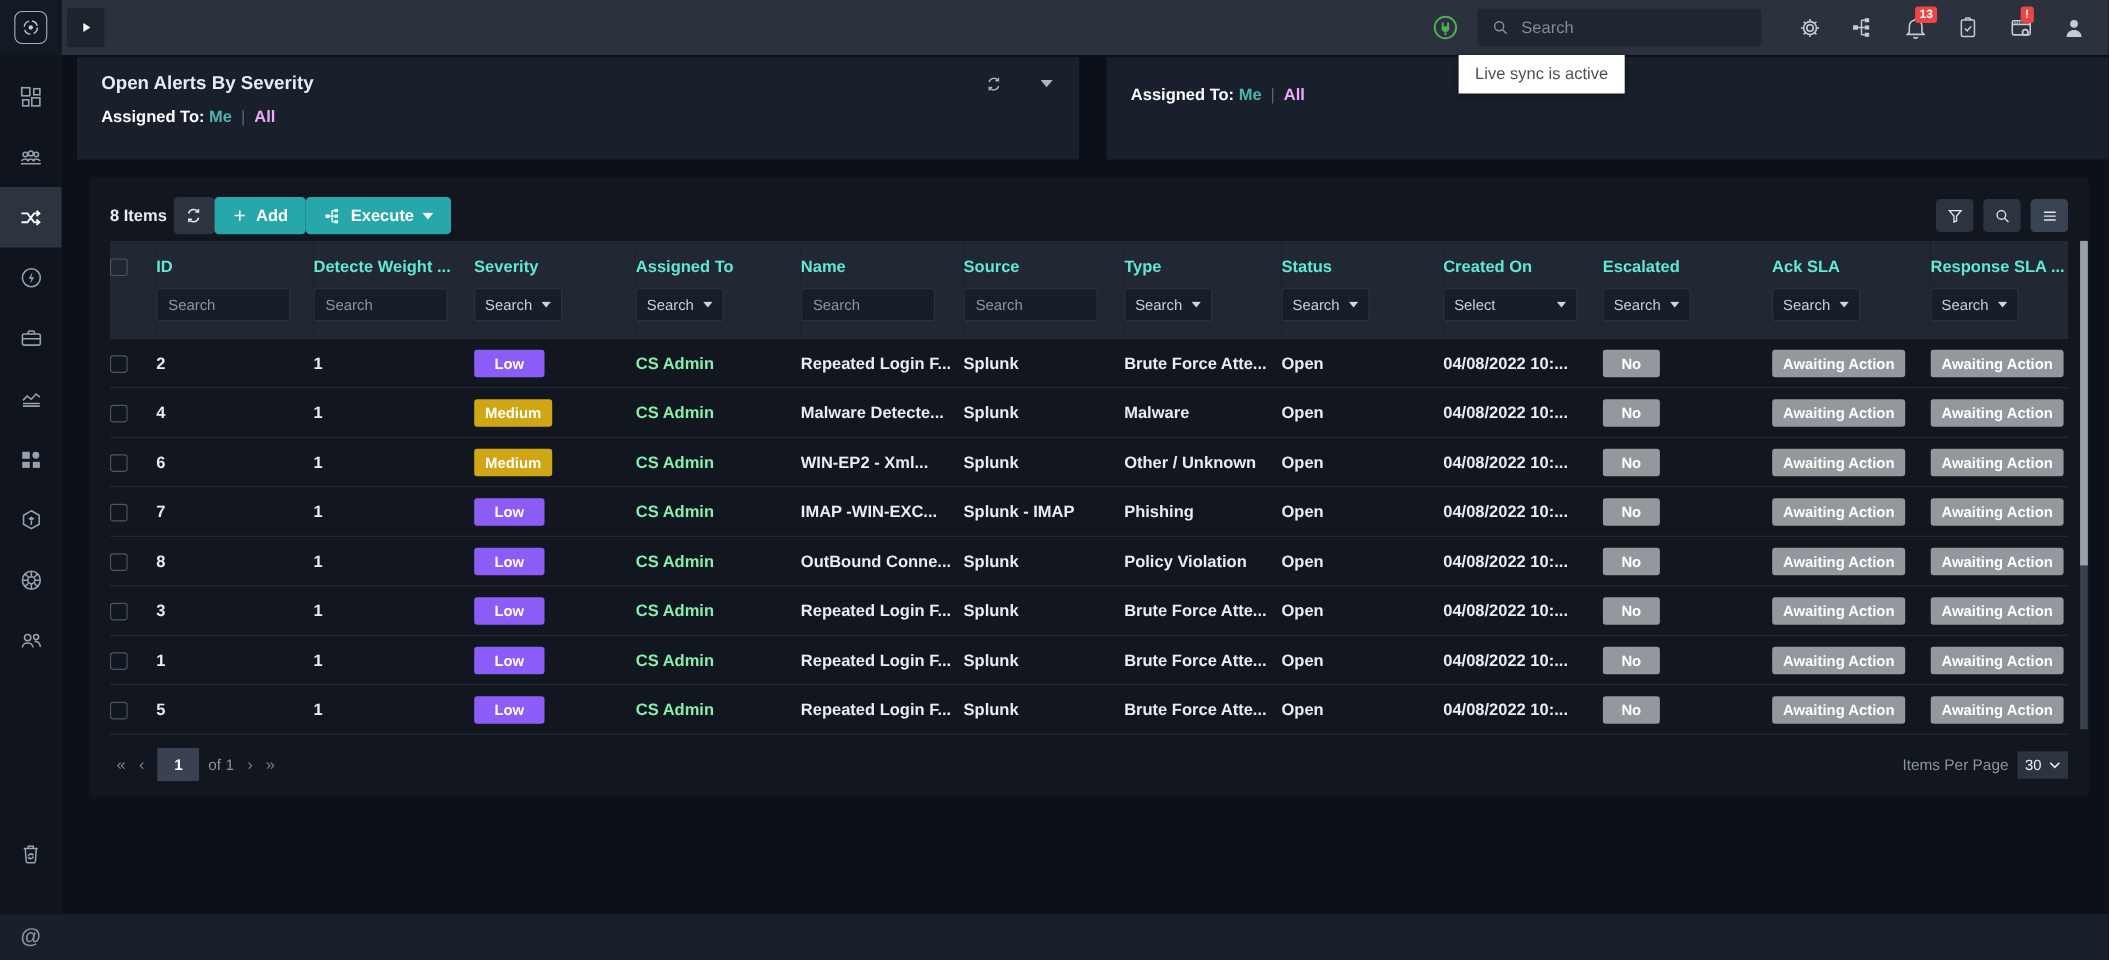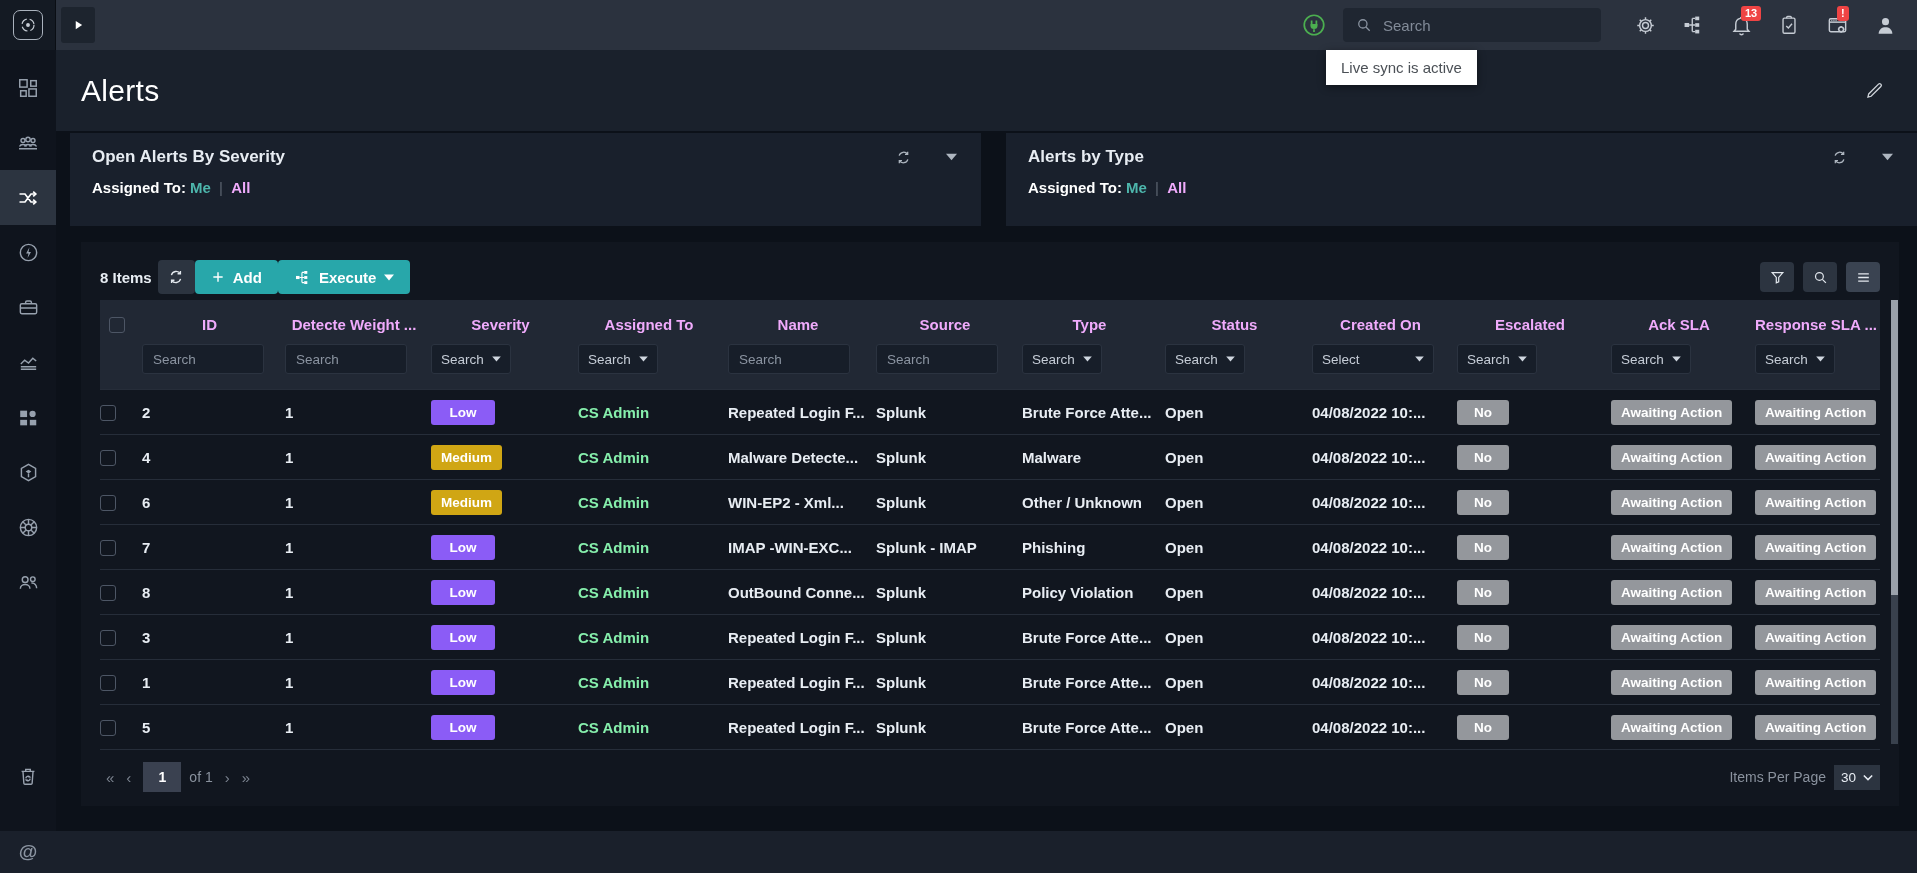--- a/index.html
+++ b/index.html
@@ -72,21 +72,21 @@
   .toolbar-right .btn-sq { width:34px; height:30px; }
   .toolbar-right .btn-sq.lit { background:#3a4351; }
 
   table.alerts-table { width:100%; border-collapse:collapse; table-layout:fixed; }
   .alerts-table th:nth-child(1){width:42px} .alerts-table th:nth-child(2){width:143px}
   .alerts-table th:nth-child(3){width:146px} .alerts-table th:nth-child(4){width:147px}
   .alerts-table th:nth-child(5){width:150px} .alerts-table th:nth-child(6){width:148px}
   .alerts-table th:nth-child(7){width:146px} .alerts-table th:nth-child(8){width:143px}
   .alerts-table th:nth-child(9){width:147px} .alerts-table th:nth-child(10){width:145px}
   .alerts-table th:nth-child(11){width:154px} .alerts-table th:nth-child(12){width:144px}
-  thead th { background:#212834; text-align:center; font-size:15px; font-weight:700; color:#f0abfc;
+  thead th { background:#212834; text-align:left; font-size:15px; font-weight:700; color:#5eead4;
              padding:15px 8px 6px 0; white-space:nowrap; overflow:hidden; }
   thead td { background:#212834; padding:5px 10px 15px 0; }
   .f-input { width:100%; max-width:122px; height:30px; background:#171e29; border:1px solid #2b3340; border-radius:3px;
              color:#cfd6df; padding:0 10px; font-size:13.5px; outline:none; }
   .f-input::placeholder { color:#8b94a1; }
   .f-dd { width:80px; height:30px; background:#171e29; border:1px solid #2b3340; border-radius:3px;
           display:flex; align-items:center; gap:6px; padding:0 9px; color:#c6cdd7; font-size:13.5px; cursor:pointer; }
   .f-dd span { flex:1; }
   .f-dd.wide { width:122px; }
   .dd-caret { color:#cfd6df; flex:none; }
@@ -277,28 +277,20 @@
         <circle cx="12" cy="8" r="3.7"></circle>
         <path d="M4.8 20.6c.4-4.7 3.6-6.7 7.2-6.7s6.8 2 7.2 6.7z"></path>
       </svg>
   </button>
 </header>
 
 <div class="tooltip">Live sync is active</div>
 
 <div class="content">
 
-  <div class="page-head">
-    <h1 class="page-title">Alerts</h1>
-    <button class="edit-btn">
-      <svg width="21" height="21" viewBox="0 0 24 24" fill="none" stroke="currentColor" stroke-width="1.5">
-          <path d="M4.5 19.5l.9-3.6L16.6 4.7a1.8 1.8 0 0 1 2.5 0l.2.2a1.8 1.8 0 0 1 0 2.5L8.1 18.6z"></path>
-        </svg>
-    </button>
-  </div>
 
   <div class="widgets">
     <section class="widget">
       <div class="widget-head">
         <span class="widget-title">Open Alerts By Severity</span>
         <span class="widget-actions">
           <button>
             <svg width="17" height="17" viewBox="0 0 24 24" fill="none" stroke="currentColor" stroke-width="1.8">
                 <path d="M17.7 7.6A6.5 6.5 0 0 0 5.9 9.4M6.3 16.4a6.5 6.5 0 0 0 11.8-1.8"></path>
                 <path d="M17.9 3.9v3.8h-3.8M6.1 20.1v-3.8h3.8"></path>
@@ -312,36 +304,20 @@
         </span>
       </div>
       <div class="assigned-line">
         <span class="assigned-label">Assigned To:</span>
         <span class="assigned-me">Me</span>
         <span class="assigned-sep">|</span>
         <span class="assigned-all">All</span>
       </div>
     </section>
     <section class="widget">
-      <div class="widget-head">
-        <span class="widget-title">Alerts by Type</span>
-        <span class="widget-actions">
-          <button>
-            <svg width="17" height="17" viewBox="0 0 24 24" fill="none" stroke="currentColor" stroke-width="1.8">
-                <path d="M17.7 7.6A6.5 6.5 0 0 0 5.9 9.4M6.3 16.4a6.5 6.5 0 0 0 11.8-1.8"></path>
-                <path d="M17.9 3.9v3.8h-3.8M6.1 20.1v-3.8h3.8"></path>
-              </svg>
-          </button>
-          <button>
-            <svg width="11" height="8" viewBox="0 0 10 7">
-                <path d="M0 .5h10L5 6.5z" fill="currentColor"></path>
-              </svg>
-          </button>
-        </span>
-      </div>
       <div class="assigned-line">
         <span class="assigned-label">Assigned To:</span>
         <span class="assigned-me">Me</span>
         <span class="assigned-sep">|</span>
         <span class="assigned-all">All</span>
       </div>
     </section>
   </div>
 
   <div class="table-card">

